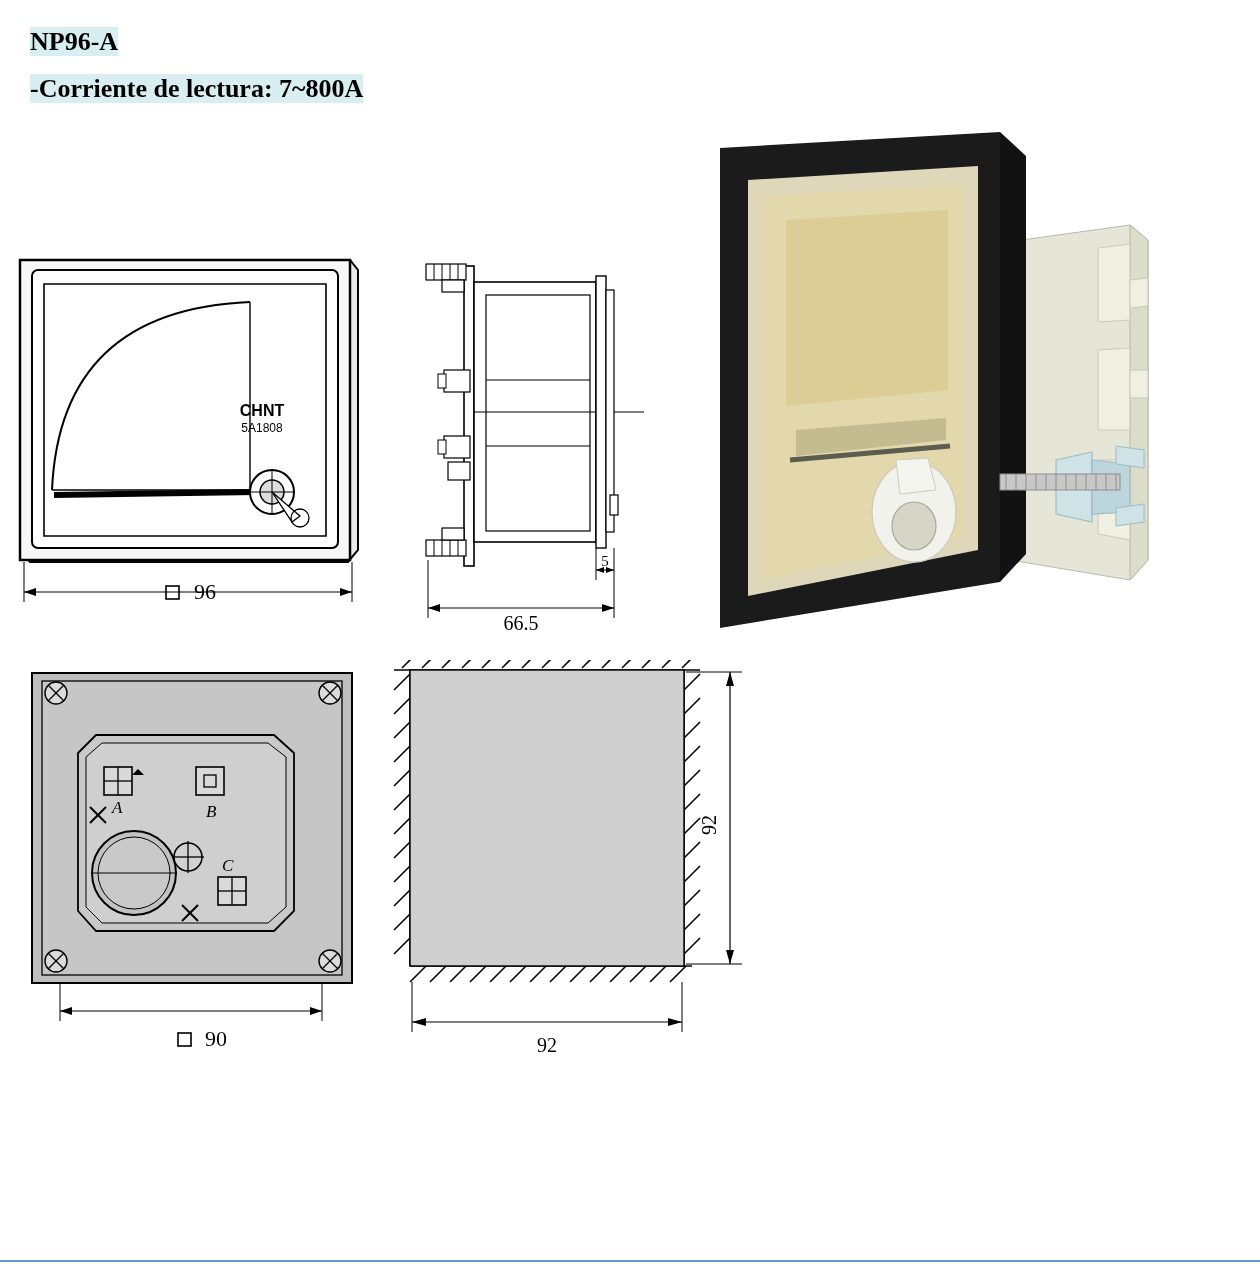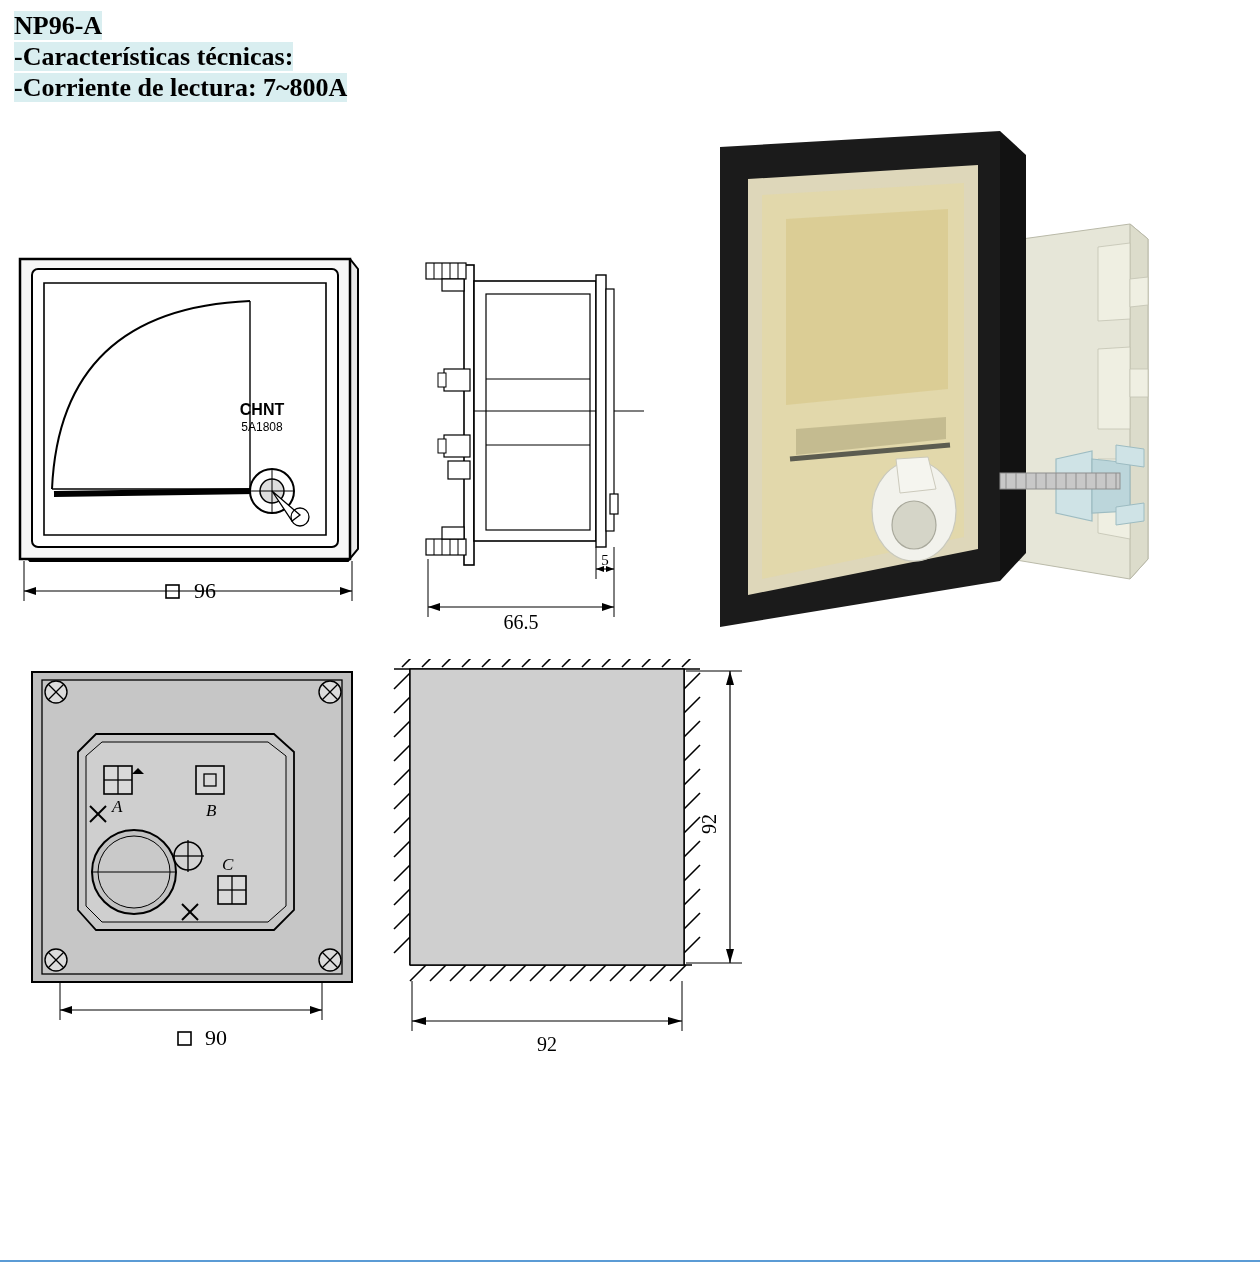--- a/index.html
+++ b/index.html
@@ -23,21 +23,21 @@
   .desc-line {
     font-weight: bold;
     font-size: 26px;
     line-height: 31px;
     background: #d9eef0;
     display: inline;
     box-decoration-break: clone;
     -webkit-box-decoration-break: clone;
   }
   .desc p {
-    margin: 0;
+    margin: 16px;
   }
 
   
   .figures {
     position: relative;
     margin-top: 26px;
     width: 1260px;
     height: 1000px;
   }
 
@@ -68,21 +68,20 @@
     height: 2px;
     background: #5b9bd5;
   }
   svg { display: block; }
 </style>
 </head>
 <body>
 
 <div class="desc">
   <p><span class="desc-line">NP96-A</span></p>
-  <p><span class="desc-line">-Características técnicas:</span></p>
   <p><span class="desc-line">-Corriente de lectura: 7~800A</span></p>
 </div>
 
 <div class="figures">
 
   <div class="fig" id="front-view">
     <svg width="370" height="400" viewBox="0 0 370 400">
 
       <path d="M20 20 L350 20 L358 30 L358 310 L348 322 L30 322 L20 310 Z" fill="#e9e9e9" stroke="#000" stroke-width="2"></path>
       <rect x="20" y="20" width="330" height="300" fill="#f7f7f7" stroke="#000" stroke-width="2.5"></rect>

